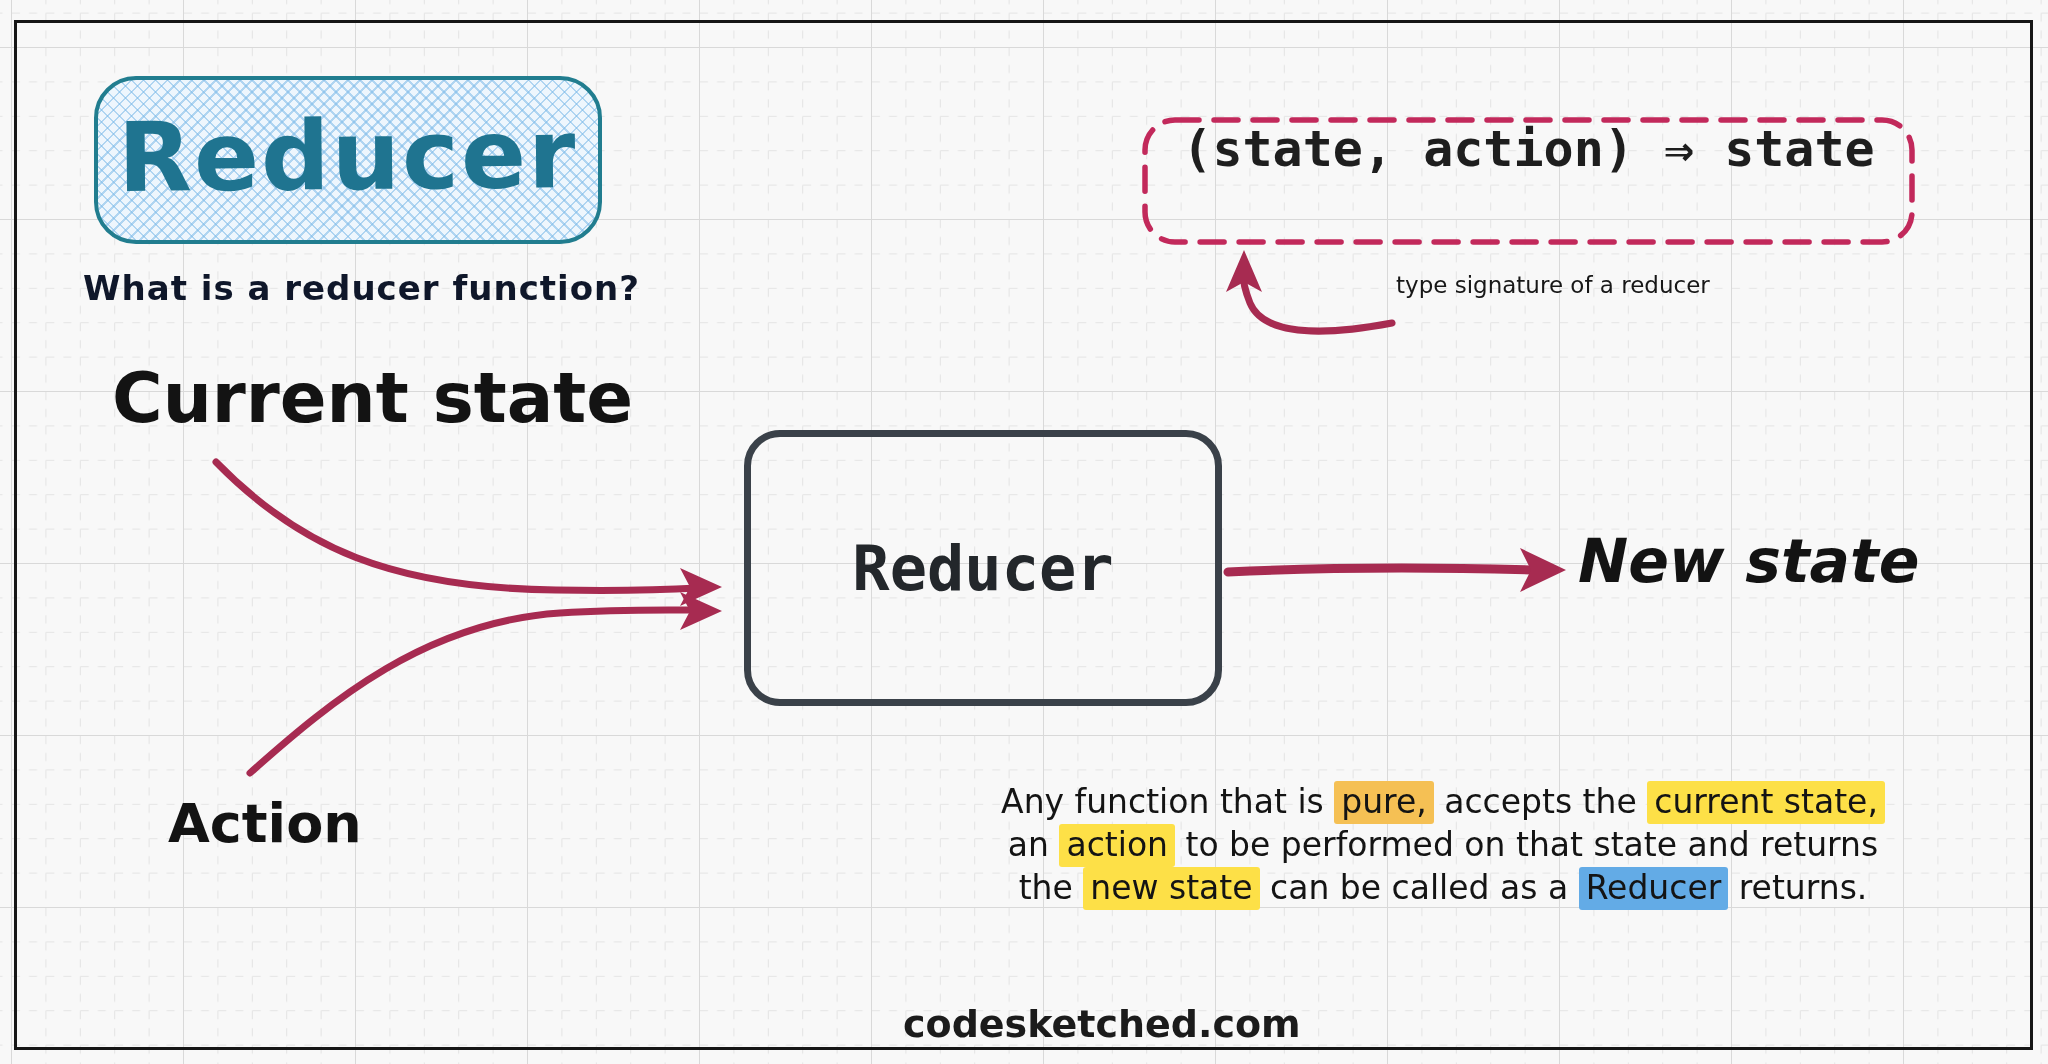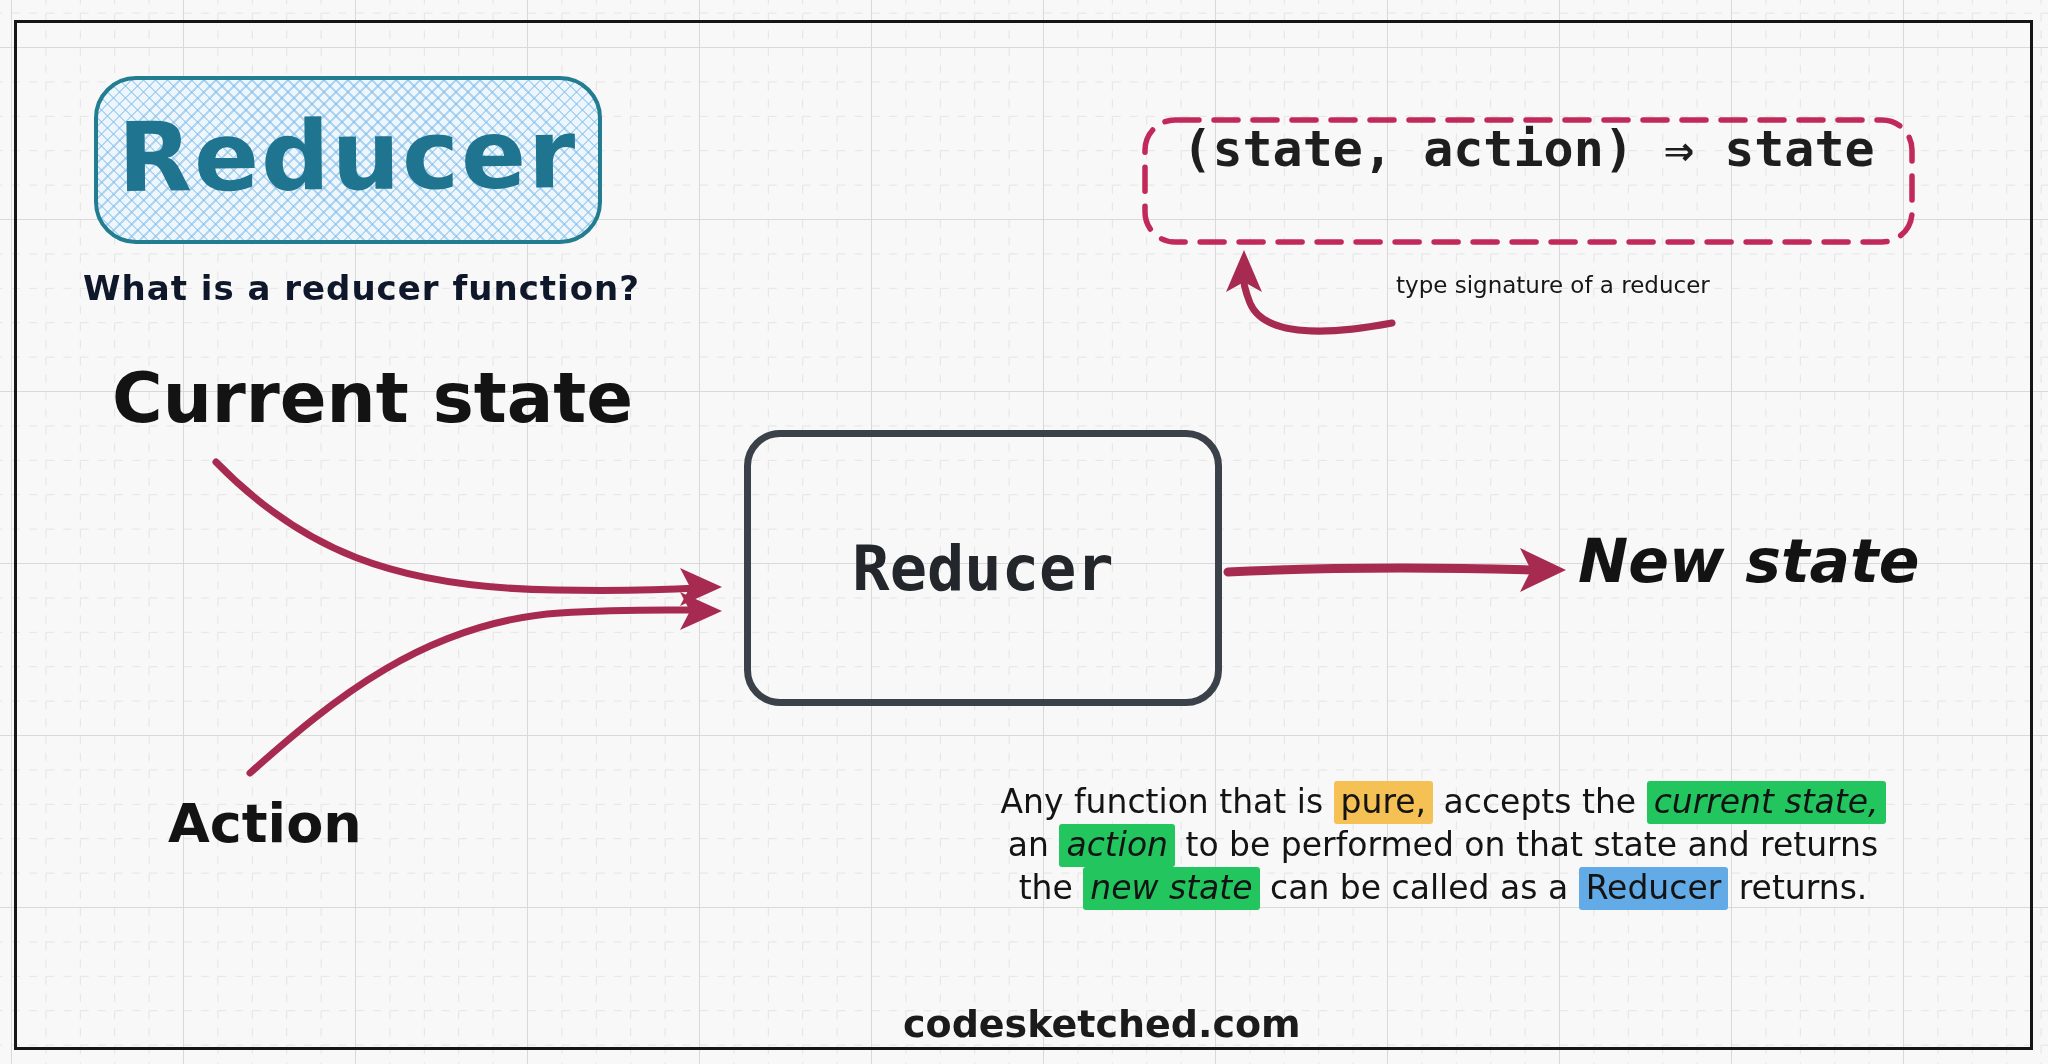--- a/index.html
+++ b/index.html
@@ -137,21 +137,21 @@
     font-weight: 500;
     line-height: 43px;
     color: #141414;
   }
   .hl {
     padding: 1px 7px 3px;
     border-radius: 3px;
     white-space: nowrap;
   }
   .hl-yellow { background: #f5c054; margin-top: 46px; }
-  .hl-salmon { background: #22c55e; font-style: italic; }
+  .hl-salmon { background: #fde047; }
   .hl-blue   { background: #63abe6; }
 
   .footer {
     position: absolute;
     left: 903px; top: 1002px;
     font-size: 38px;
     font-weight: 600;
     color: #1b1b1b;
     white-space: nowrap;
   }

